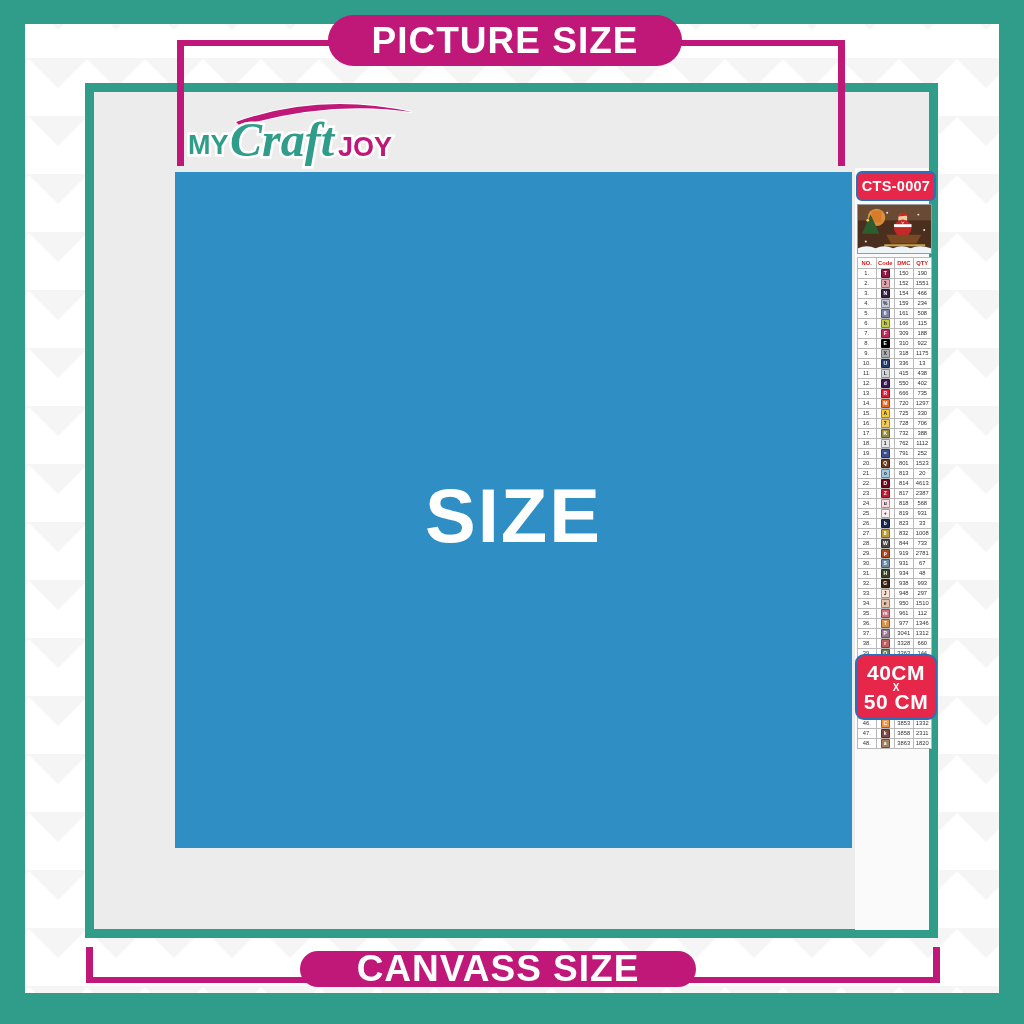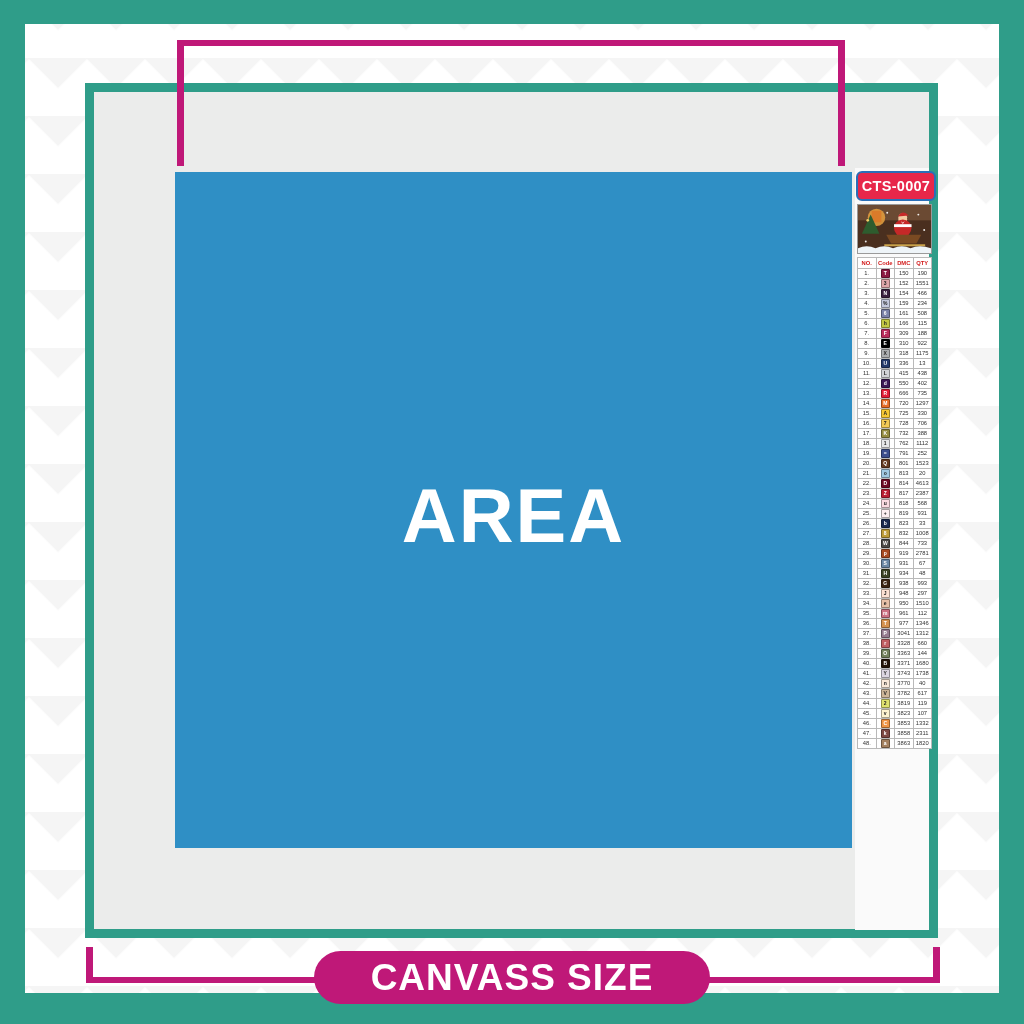--- a/index.html
+++ b/index.html
@@ -46,41 +46,49 @@
   .magenta{background:#bf1878;}
   .tb-line{left:177px;top:40px;width:668px;height:6px;}
   .tb-left{left:177px;top:40px;width:7px;height:126px;}
   .tb-right{left:838px;top:40px;width:7px;height:126px;}
   .bb-line{left:86px;top:977px;width:854px;height:6px;}
   .bb-left{left:86px;top:947px;width:7px;height:36px;}
   .bb-right{left:933px;top:947px;width:7px;height:36px;}
   .pill{background:#bf1878;color:#fff;font-weight:bold;letter-spacing:1px;
      display:flex;align-items:center;justify-content:center;}
   .pill-top{left:328px;top:15px;width:354px;height:51px;border-radius:26px;font-size:37px;}
-  .pill-bottom{left:314px;top:951px;width:396px;height:53px;border-radius:27px;font-size:37px;}
+  .pill-bottom{left:300px;top:951px;width:396px;height:36px;border-radius:27px;font-size:37px;}
   .logo{left:180px;top:96px;width:240px;height:74px;}
   .logo svg{display:block;width:100%;height:100%;overflow:visible;}
 </style>
 </head>
 <body>
 
 <div class="page">
   <div class="chevrons abs"></div>
 
   <div class="abs teal band-top"></div>
   <div class="abs teal band-bottom"></div>
   <div class="abs teal band-left"></div>
   <div class="abs teal band-right"></div>
 
   <div class="abs frame"></div>
 
+  <div class="abs logo">
+    <svg viewBox="0 0 240 74">
+      <path d="M56,26 Q140,-4 232,16 Q150,4 60,30 Z" fill="#bf1878" stroke="#ffffff" stroke-width="2" paint-order="stroke"></path>
+      <text x="8" y="58" font-family="Liberation Sans, sans-serif" font-size="27" font-weight="bold" fill="#2f9d89" stroke="#ffffff" stroke-width="5" paint-order="stroke">MY</text>
+      <text x="50" y="60" font-family="Liberation Serif, serif" font-style="italic" font-size="48" font-weight="bold" fill="#2f9d89" stroke="#ffffff" stroke-width="5" paint-order="stroke">Craft</text>
+      <text x="158" y="60" font-family="Liberation Sans, sans-serif" font-size="27" font-weight="bold" fill="#bf1878" stroke="#ffffff" stroke-width="5" paint-order="stroke">JOY</text>
+    </svg>
+  </div>
 
   <div class="abs blue-square">
     <div class="pasting-text">
-      <div>AREA</div>
+      <div>SIZE</div>
     </div>
   </div>
 
   <div class="abs sidebar"></div>
 
   <div class="abs cts-label">
     <span>CTS-0007</span>
   </div>
 
   <div class="abs thumb">
@@ -403,24 +411,32 @@
           <tr>
             <td class="c-no">48.</td>
             <td class="c-code"><span class="chip" style="background: rgb(163, 128, 95); color: rgb(255, 255, 255);">a</span></td>
             <td class="c-dmc">3863</td>
             <td class="c-qty">1820</td>
           </tr>
         </tbody>
     </table>
   </div>
 
+  <div class="abs size-label">
+    <div class="size-l1">40CM</div>
+    <div class="size-l2">X</div>
+    <div class="size-l3">50 CM</div>
+  </div>
 
   <div class="abs magenta tb-line"></div>
   <div class="abs magenta tb-left"></div>
   <div class="abs magenta tb-right"></div>
+  <div class="abs pill pill-top">
+    <span>PICTURE SIZE</span>
+  </div>
 
   <div class="abs magenta bb-line"></div>
   <div class="abs magenta bb-left"></div>
   <div class="abs magenta bb-right"></div>
   <div class="abs pill pill-bottom">
     <span>CANVASS SIZE</span>
   </div>
 </div>
 
 </body></html>

